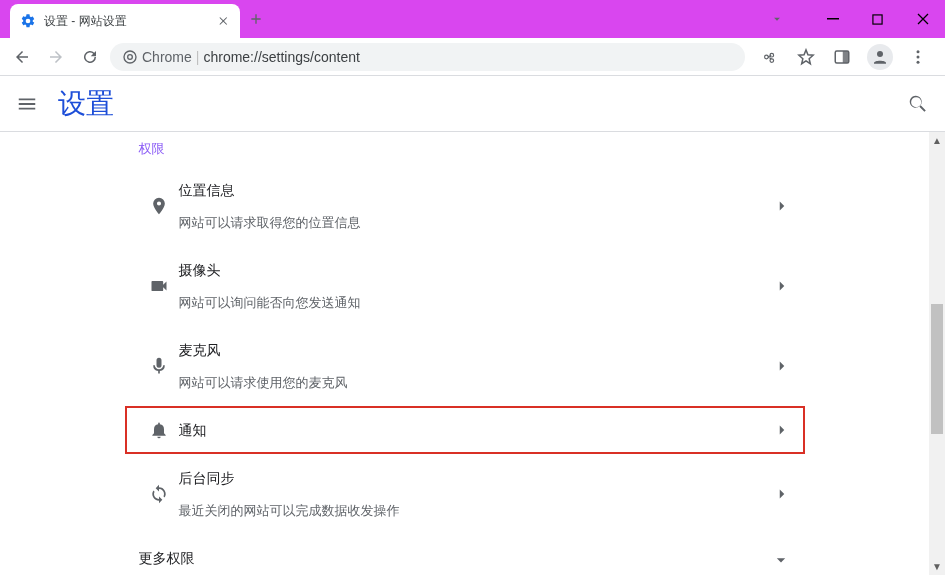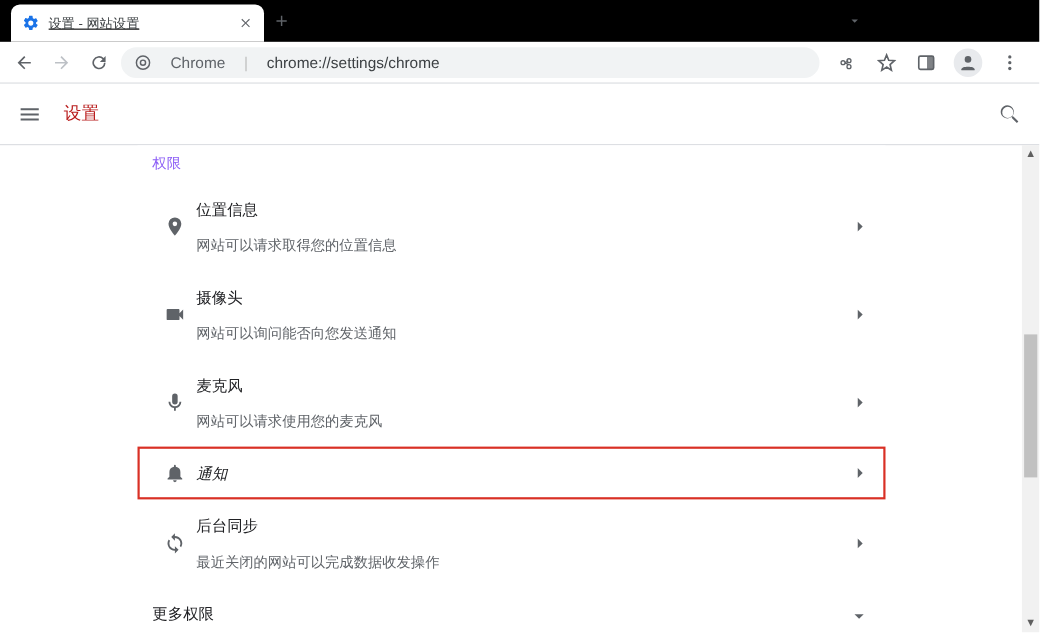--- a/index.html
+++ b/index.html
@@ -1,58 +1,58 @@
 <!DOCTYPE html>
 <html><head>
   <meta charset="utf-8">
   <style>
     * { margin: 0; padding: 0; box-sizing: border-box; font-family: "Microsoft YaHei", Arial, sans-serif; }
     body { width: 945px; height: 575px; background: #fff; overflow: hidden; position: relative; }
 
     
-    .title-bar { height: 38px; background: #000000; display: flex; align-items: center; position: relative; text-decoration: underline; }
+    .title-bar { height: 38px; background: #d946ef; display: flex; align-items: center; position: relative; }
     .tabs { display: flex; align-items: flex-end; height: 38px; padding-left: 10px; }
     .tab { display: flex; align-items: center; background: #fff; height: 34px; border-radius: 8px 8px 0 0; padding: 0 10px; min-width: 230px; gap: 8px; margin-top: 4px; }
     .tab-title { font-size: 12px; color: #3c4043; flex: 1; white-space: nowrap; overflow: hidden; }
     .tab-close { color: #5f6368; cursor: pointer; }
     .new-tab { margin-left: 8px; color: #5f6368; cursor: pointer; display:flex; align-items:center; height:38px;}
     .win-controls { margin-left: auto; display: flex; align-items: center; }
     .win-sep { width: 40px; text-align: center; color: #5f6368; }
     .win-btn { width: 45px; height: 30px; display: flex; align-items: center; justify-content: center; color: #000; cursor: pointer; }
 
     
     .toolbar { height: 38px; background: #fff; display: flex; align-items: center; padding: 0 8px; border-bottom: 1px solid #dadce0; gap: 6px; }
     .nav-btn { width: 28px; height: 28px; display: flex; align-items: center; justify-content: center; color: #5f6368; border-radius: 50%; cursor: pointer; }
     .nav-btn.disabled { color: #bdc1c6; }
-    .omni { flex: 1; height: 28px; background: #f1f3f4; border-radius: 14px; display: flex; align-items: center; padding: 0 12px; gap: 17px; color: #5f6368; font-size: 14px; }
+    .omni { flex: 1; height: 28px; background: #f1f3f4; border-radius: 14px; display: flex; align-items: center; padding: 0 12px; gap: 4px; color: #5f6368; font-size: 14px; }
     .omni .locktxt { color: #5f6368; }
     .omni .sep { color: #c0c0c0; }
     .omni .url { color: #3c4043; }
     .right-icons { display: flex; align-items: center; gap: 14px; padding: 0 8px; }
     .right-icons .ico { width: 22px; height: 22px; display:flex; align-items:center; justify-content:center; color:#5f6368; cursor:pointer; }
     .avatar { width: 26px; height: 26px; border-radius: 50%; background: #e8eaed; display:flex; align-items:center; justify-content:center; }
 
     
     .app-header { height: 56px; display: flex; align-items: center; padding: 0 16px; gap: 20px; border-bottom: 1px solid #dadce0; }
     .menu-ico { color: #5f6368; cursor:pointer; }
-    .app-title { font-size: 16px; color: #b91c1c; }
+    .app-title { font-size: 28px; color: #1d4ed8; }
     .search-ico { margin-left: auto; color: #5f6368; cursor:pointer; }
 
     
     .content-wrap { position: absolute; top: 132px; bottom: 0; left: 0; right: 16px; overflow: hidden; }
     .panel { width: 680px; margin: 0 auto; background: #fff; }
     .section-label { font-size: 13px; color: #8b5cf6; padding: 8px 0 8px 14px; }
     .row { display: flex; align-items: center; padding: 14px 14px; cursor: pointer; position: relative; }
     .row + .row { }
     .row .lead { width: 40px; display:flex; justify-content:center; color:#5f6368; }
     .row .txt { flex: 1; }
     .row .ttl { font-size: 14px; color: #202124; line-height: 20px; }
     .row .sub { font-size: 13px; color: #5f6368; line-height: 18px; margin-top: 14px; }
     .row .trail { color: #5f6368; }
-    .row.highlight { outline: 2px solid #d93025; outline-offset: -2px; font-style: italic; }
+    .row.highlight { outline: 2px solid #d93025; outline-offset: -2px; }
     .more-row { display:flex; align-items:flex-start; padding: 16px 14px; font-size: 14px; color:#202124; cursor:pointer; }
     .more-row .trail { margin-left:auto; color:#5f6368; }
 
     
     .scrollbar { position: absolute; right: 0; top: 132px; bottom: 0; width: 16px; background: #f1f1f1; }
     .scrollbar .arrow { height: 17px; display:flex; align-items:center; justify-content:center; color:#606060; font-size:10px; }
     .scrollbar .thumb { position:absolute; right:2px; width:12px; background:#c1c1c1; border-radius:0; }
 
     svg { display: block; }
   </style>
@@ -122,21 +122,21 @@
   </div>
   <div class="omni">
     <span>
       <svg width="16" height="16" viewBox="0 0 24 24">
           <circle cx="12" cy="12" r="9" fill="none" stroke="#5f6368" stroke-width="2"></circle>
           <circle cx="12" cy="12" r="3.5" fill="none" stroke="#5f6368" stroke-width="2"></circle>
         </svg>
     </span>
     <span class="locktxt">Chrome</span>
     <span class="sep">|</span>
-    <span class="url">chrome://settings/chrome</span>
+    <span class="url">chrome://settings/content</span>
   </div>
   <div class="right-icons">
     <div class="ico">
       <svg width="18" height="18" viewBox="0 0 24 24">
           <path fill="none" stroke="currentColor" stroke-width="2" d="M14 9l-5 3m5 3l-5-3m9-3a3 3 0 11-6 0 3 3 0 016 0zm0 9a3 3 0 11-6 0 3 3 0 016 0zM9 12a3 3 0 11-6 0 3 3 0 016 0z" transform="scale(0.8) translate(3 3)"></path>
         </svg>
     </div>
     <div class="ico">
       <svg width="18" height="18" viewBox="0 0 24 24">
           <path fill="none" stroke="currentColor" stroke-width="2" d="M12 17.3 6.2 21l1.6-6.8L2.5 9.6l6.9-.6L12 2.5l2.6 6.5 6.9.6-5.3 4.6 1.6 6.8z"></path>

